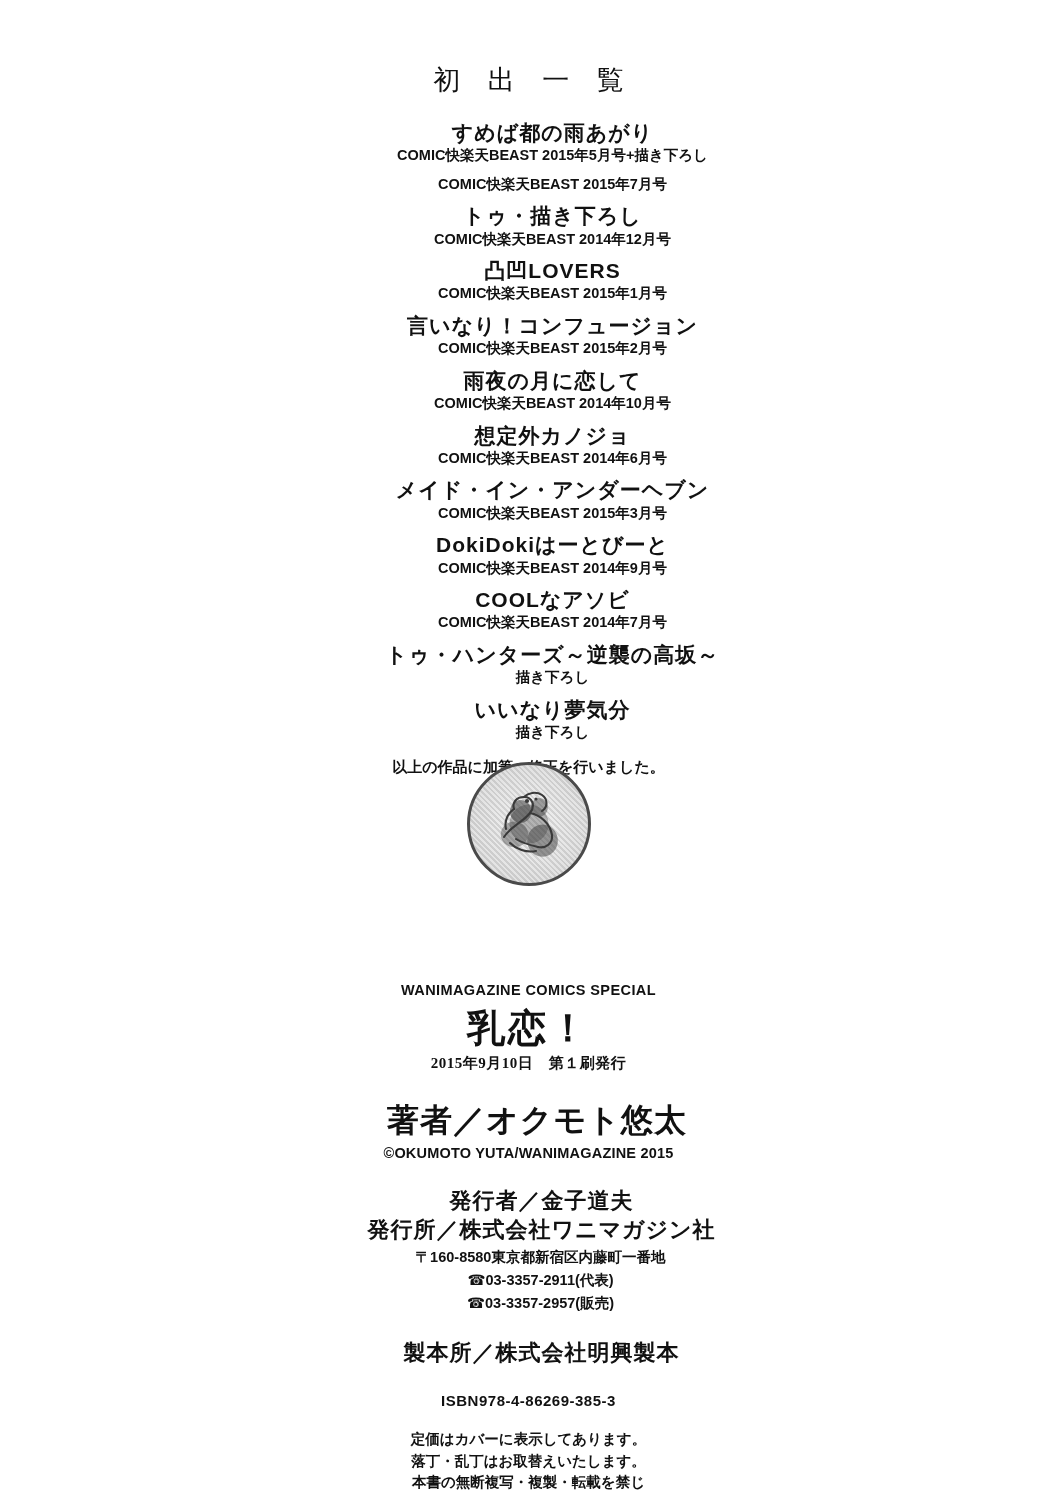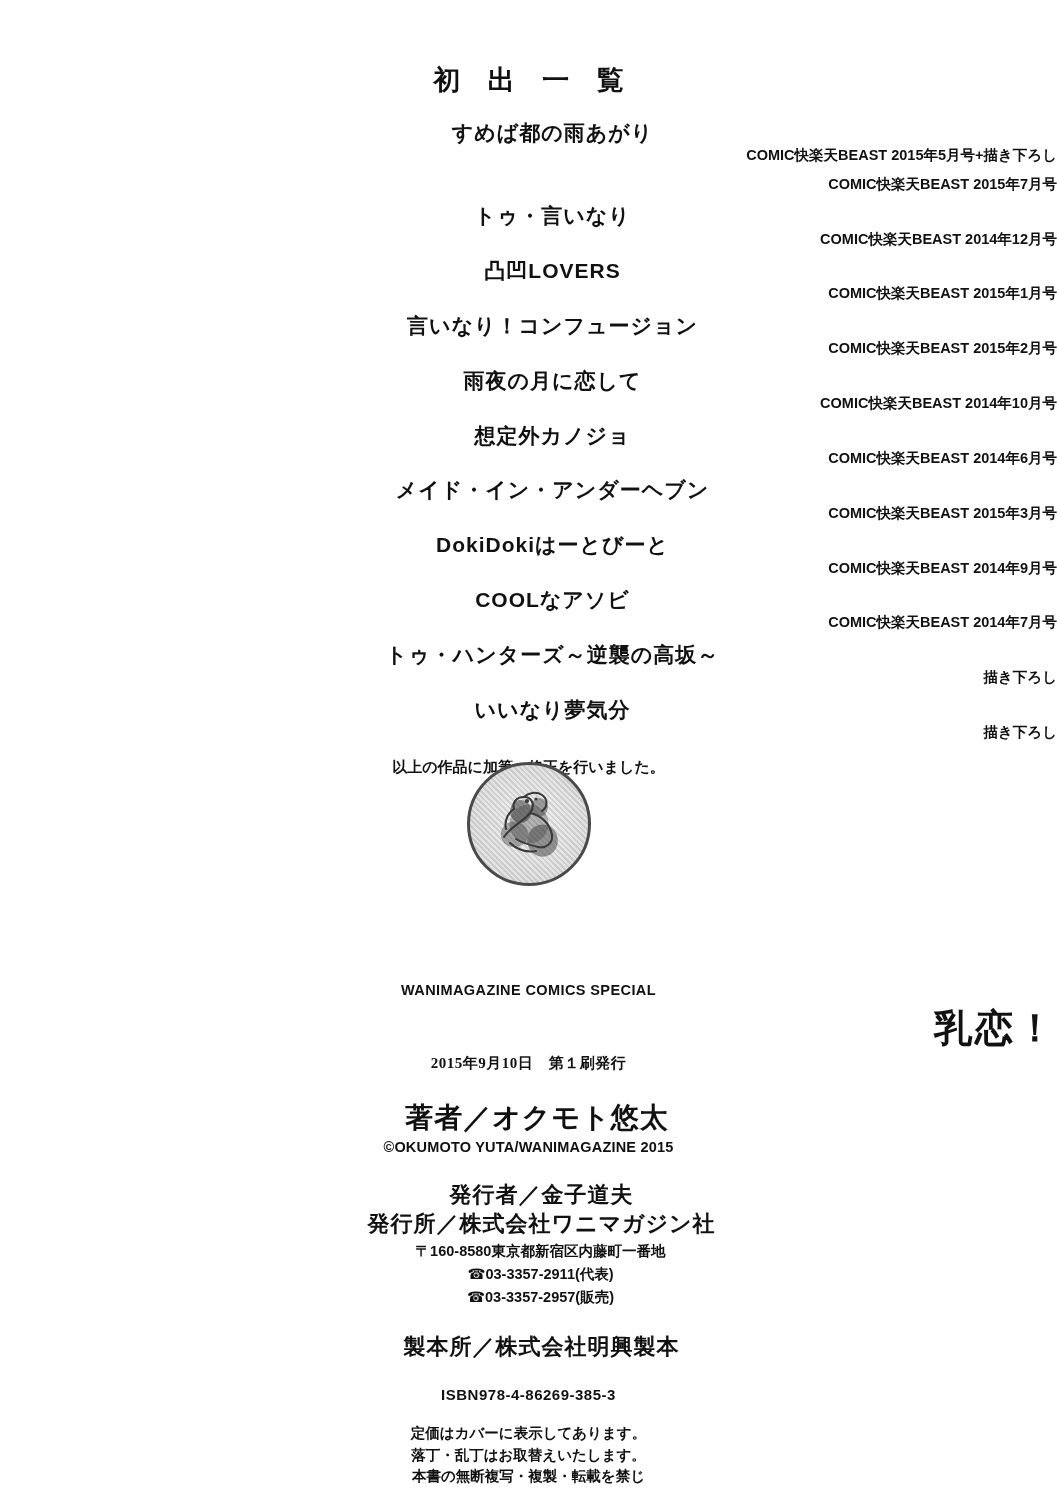--- a/index.html
+++ b/index.html
@@ -25,41 +25,40 @@
   
   .colophon-list {
     position: absolute;
     top: 62px;
     left: 0;
     width: 1057px;
     text-align: center;
   }
   .list-title {
     font-size: 27px;
-    font-weight: bold;
+    font-weight: normal;
     letter-spacing: 10px;
     margin: 0 0 22px 0;
     padding-left: 10px;
   }
   .entry {
     margin-bottom: 9px;
     margin-left: 48px;
   }
   .entry-title {
     font-size: 21px;
     font-weight: bold;
     line-height: 1.25;
     letter-spacing: 1px;
   }
   .entry-source {
     font-size: 14.5px;
     font-weight: bold;
     line-height: 1.35;
     letter-spacing: 0px;
-    text-align: right;
   }
   .list-note {
     font-size: 15px;
     font-weight: bold;
     margin-top: 15px;
   }
 
   
   .seal-wrap {
     position: absolute;
@@ -109,31 +108,30 @@
     font-size: 14.5px;
     font-weight: bold;
     letter-spacing: 0.4px;
   }
   .imprint-booktitle {
     font-size: 38px;
     font-weight: bold;
     letter-spacing: 3px;
     margin-top: 10px;
     line-height: 1.1;
-    text-align: right;
   }
   .imprint-pubdate {
     font-size: 15px;
     font-weight: bold;
     margin-top: 4px;
     letter-spacing: 0.5px;
     font-family: Liberation Serif, serif;
   }
   .imprint-author {
-    font-size: 28px;
+    font-size: 32px;
     font-weight: bold;
     margin-top: 26px;
     letter-spacing: 1px;
     padding-left: 17px;
   }
   .imprint-copyright {
     font-size: 14.5px;
     font-weight: bold;
     margin-top: 2px;
     letter-spacing: 0.2px;
@@ -180,21 +178,21 @@
     <h1 class="list-title">初 出 一 覧</h1>
 
     <div class="entry">
       <div class="entry-title">すめば都の雨あがり</div>
       <div class="entry-source">COMIC快楽天BEAST 2015年5月号+描き下ろし</div>
     </div>
     <div class="entry">
       <div class="entry-source">COMIC快楽天BEAST 2015年7月号</div>
     </div>
     <div class="entry">
-      <div class="entry-title">トゥ・言いなり</div>
+      <div class="entry-title">トゥ・描き下ろし</div>
       <div class="entry-source">COMIC快楽天BEAST 2014年12月号</div>
     </div>
     <div class="entry">
       <div class="entry-title">凸凹LOVERS</div>
       <div class="entry-source">COMIC快楽天BEAST 2015年1月号</div>
     </div>
     <div class="entry">
       <div class="entry-title">言いなり！コンフュージョン</div>
       <div class="entry-source">COMIC快楽天BEAST 2015年2月号</div>
     </div>

